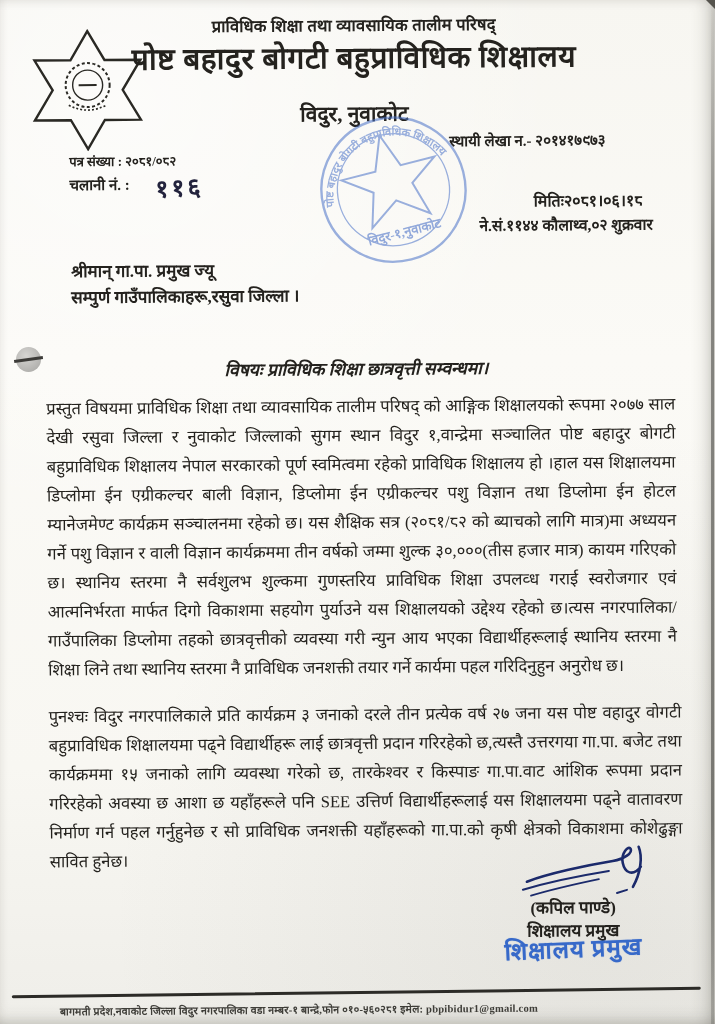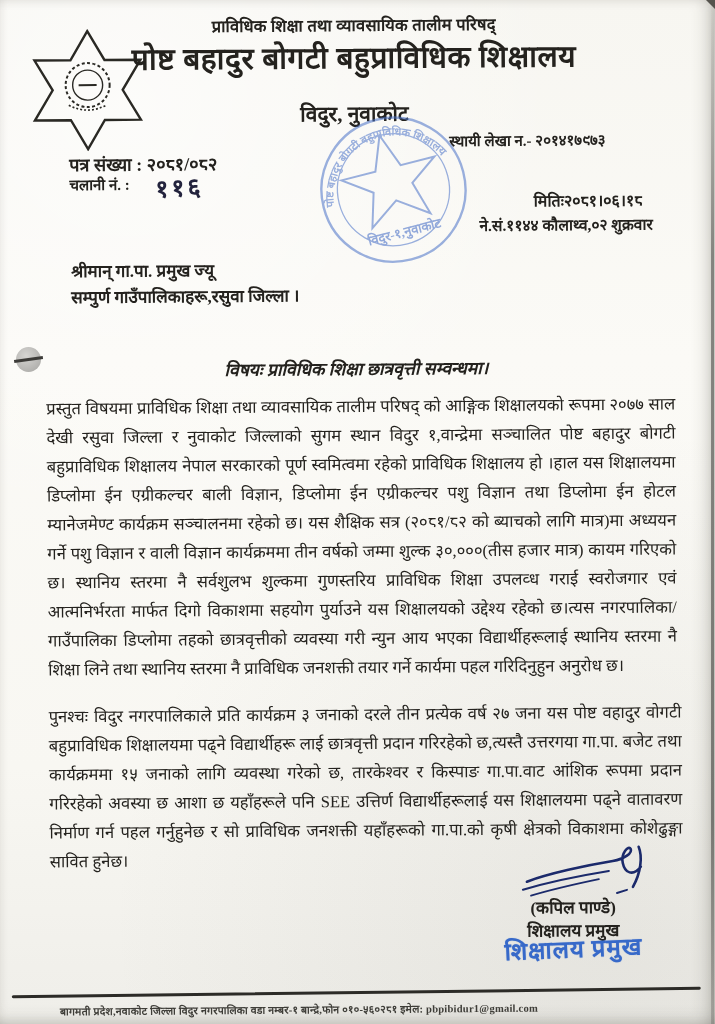--- a/index.html
+++ b/index.html
@@ -15,21 +15,21 @@
     font-family:"Liberation Serif","DejaVu Serif",serif;
     color:#24221e;
   }
   .tilt{position:absolute;inset:0;transform:rotate(-0.45deg);}
   .abs{position:absolute;}
   .ctr{left:0;width:715px;text-align:center;}
   .council{top:13px;font-size:16.5px;font-weight:700;letter-spacing:.2px;}
   .school{top:36px;font-size:30px;font-weight:700;letter-spacing:.5px;}
   .loc{top:99px;font-size:21px;font-weight:700;}
   .pan{top:131px;left:452px;font-size:15px;font-weight:700;}
-  .letterno{top:150px;left:72px;font-size:18px;font-weight:700;text-align:right;}
+  .letterno{top:150px;left:72px;font-size:13px;font-weight:700;text-align:right;}
   .chalani{top:172px;left:72px;font-size:15px;font-weight:700;display:flex;align-items:flex-start;}
   .chalani .hand{font-size:25px;font-weight:600;color:#23233d;margin-left:26px;margin-top:-4px;transform:rotate(-3deg);letter-spacing:3px;}
   .dateline{top:191px;left:430px;width:215px;text-align:right;font-size:16px;font-weight:700;}
   .nsline{top:215px;left:400px;width:255px;text-align:right;font-size:15.5px;font-weight:700;}
   .recipient{top:257px;left:73px;font-size:17px;line-height:26px;font-weight:600;}
   .subject{top:356px;font-size:17.5px;font-weight:700;font-style:italic;}
   .para{left:47px;width:629px;font-size:16.6px;line-height:29px;text-align:justify;text-justify:inter-word;}
   .p1{top:392px;}
   .p2{top:700px;width:633px;}
   .signame{top:897px;left:470px;width:200px;text-align:center;font-size:17px;font-weight:600;}

